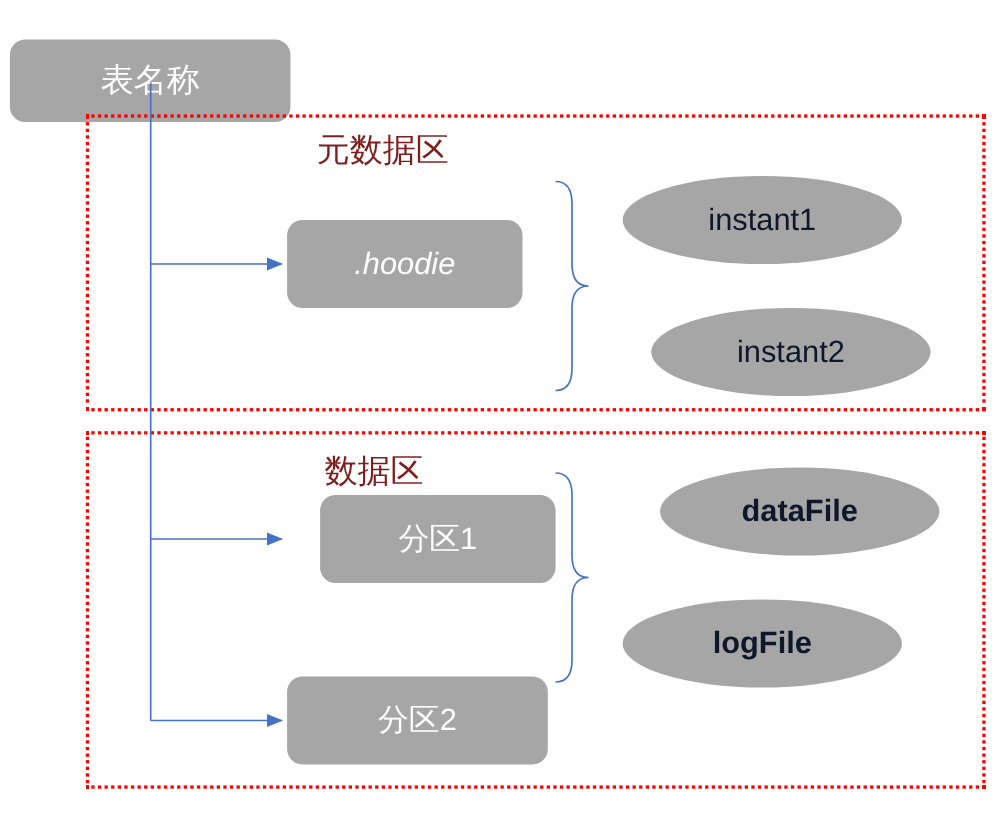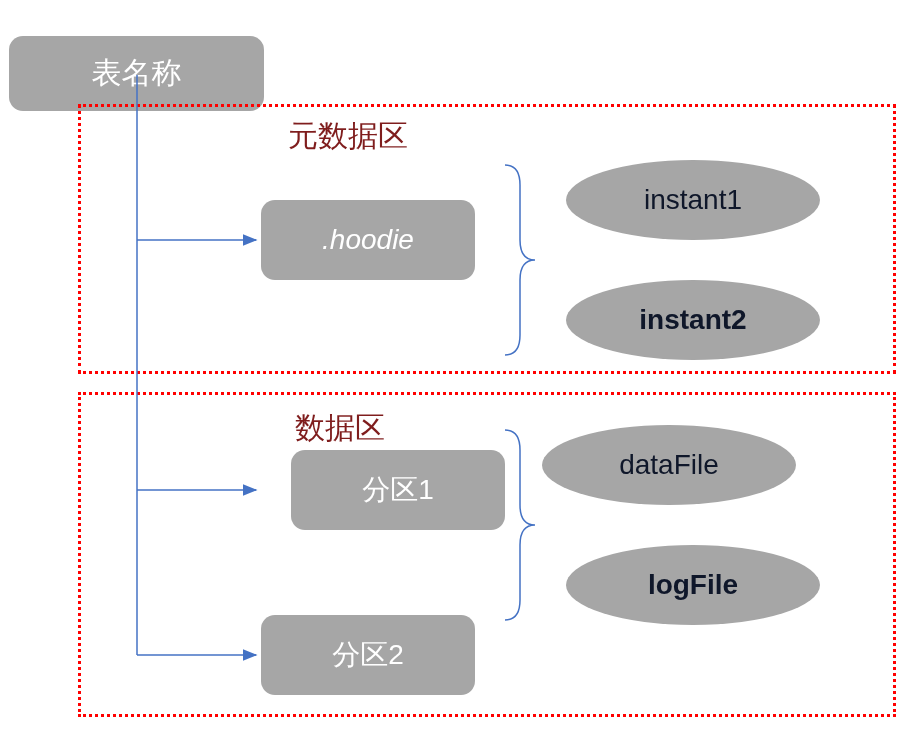--- a/index.html
+++ b/index.html
@@ -74,51 +74,51 @@
     .partition1-box {
       left: 261px;
       top: 450px;
       width: 214px;
       height: 80px;
       margin-left: 30px;
     }
     .partition2-box {
       left: 261px;
       top: 615px;
-      width: 214px;
+      width: 237px;
       height: 80px;
     }
     .ellipse-node {
       position: absolute;
       background: #a6a6a6;
       border-radius: 50%;
       display: flex;
       align-items: center;
       justify-content: center;
       color: #0f172a;
       font-size: 28px;
     }
     .instant1 {
       left: 566px;
       top: 160px;
       width: 254px;
       height: 80px;
     }
     .instant2 {
-      left: 566px;
+      left: 592px;
       top: 280px;
       width: 254px;
       height: 80px;
+    }
+    .datafile {
+      left: 600px;
+      top: 425px;
+      width: 254px;
+      height: 80px;
       font-weight: bold;
-    }
-    .datafile {
-      left: 542px;
-      top: 425px;
-      width: 254px;
-      height: 80px;
     }
     .logfile {
       left: 566px;
       top: 545px;
       width: 254px;
       height: 80px;
       font-weight: bold;
     }
     .brace {
       position: absolute;

